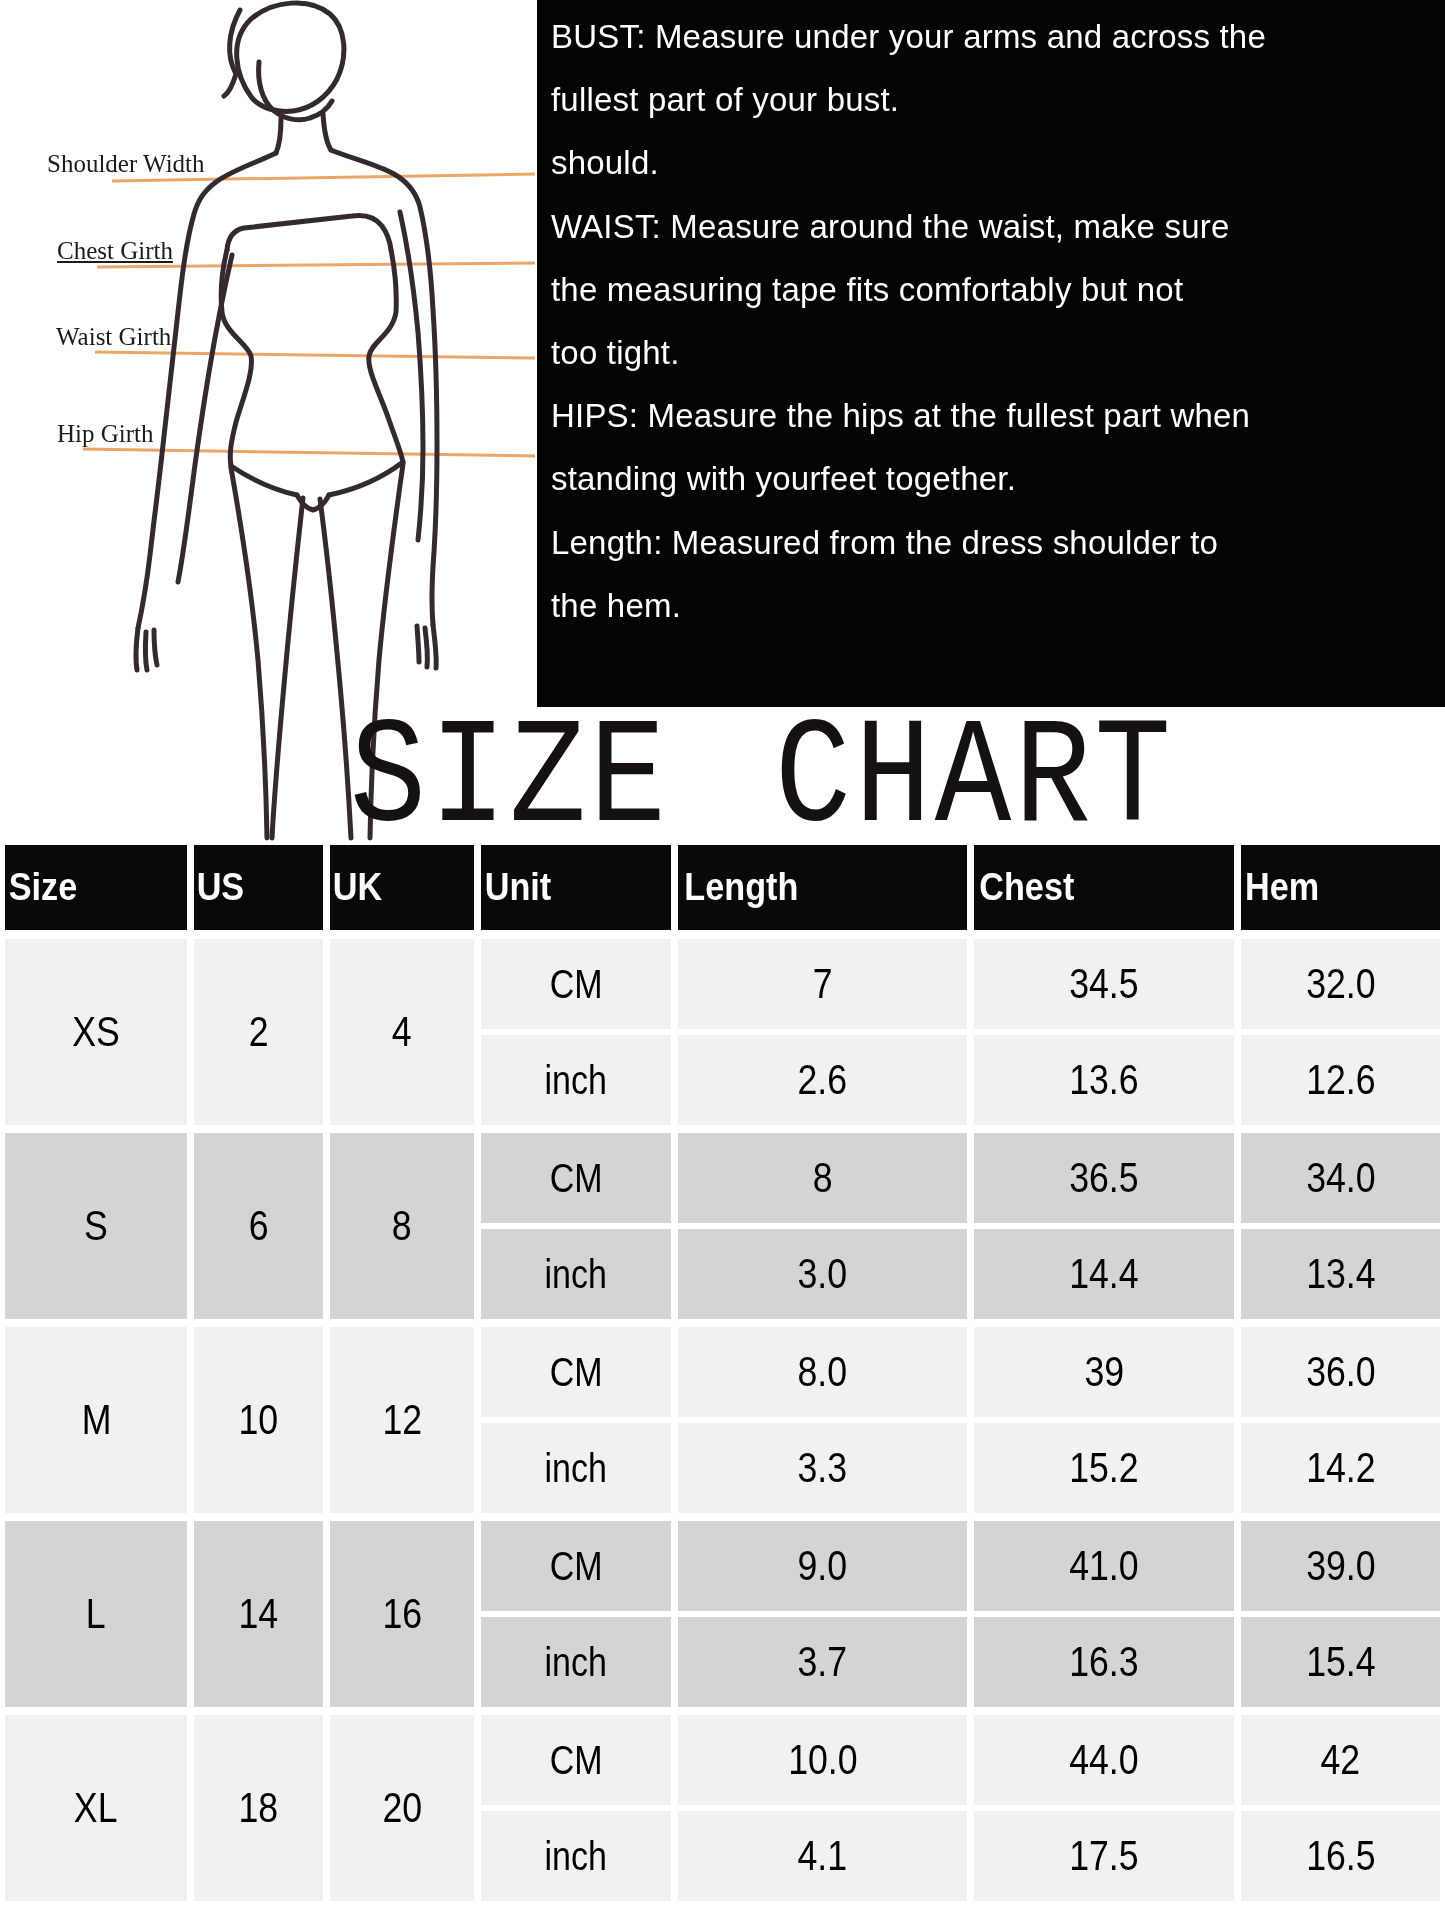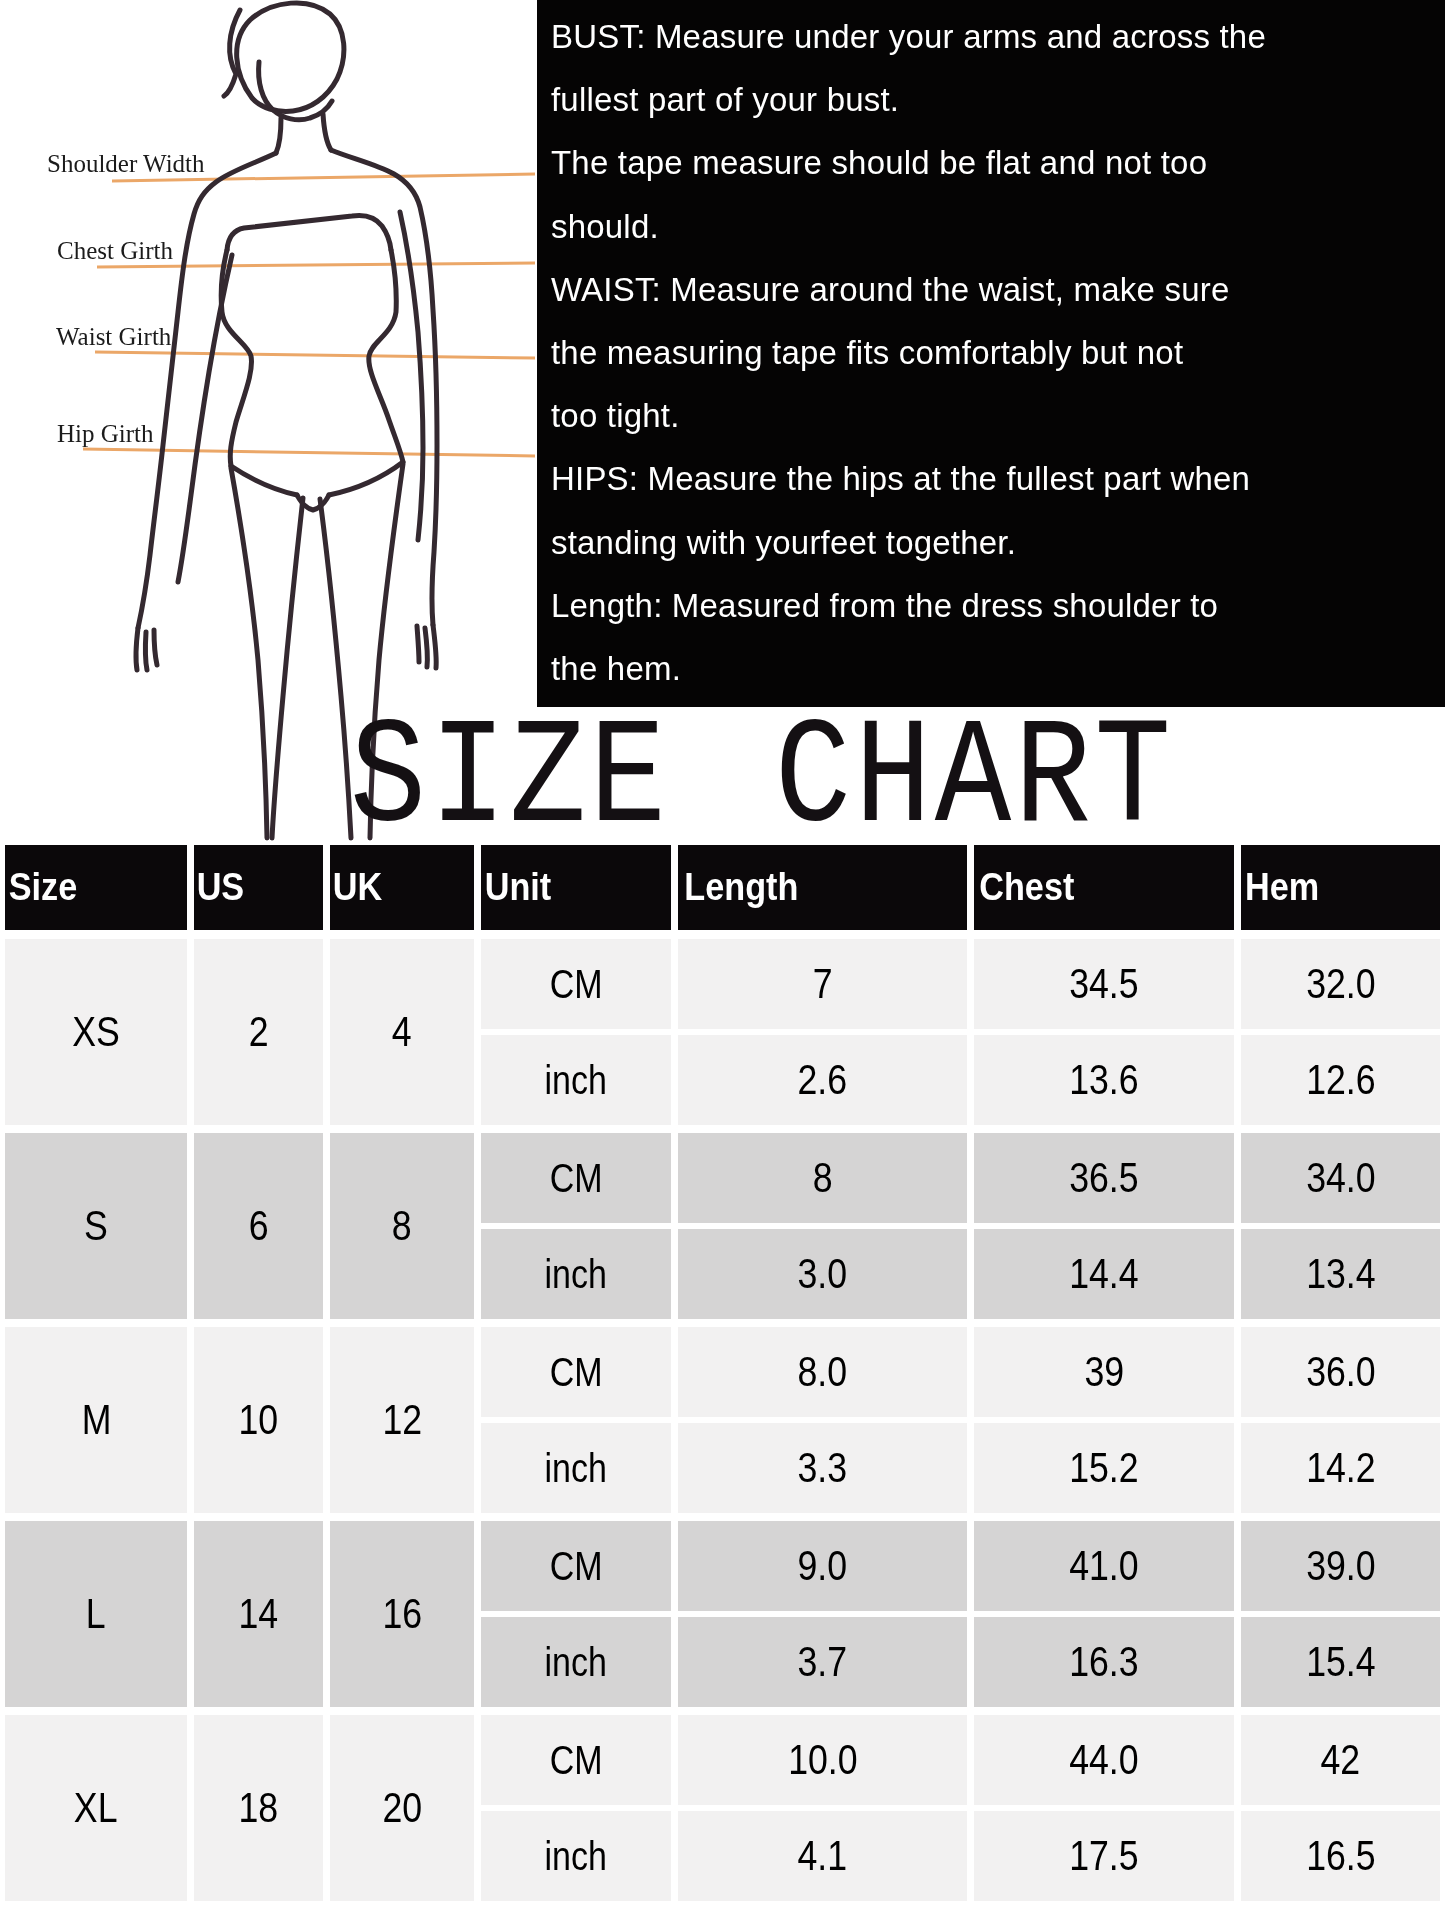--- a/index.html
+++ b/index.html
@@ -4,21 +4,21 @@
 <style>
   html,body{margin:0;padding:0;background:#ffffff;}
   .canvas{position:relative;width:1445px;height:1927px;background:#ffffff;overflow:hidden;
           font-family:"Liberation Sans",sans-serif;}
 
   
   .figure-svg{position:absolute;left:0;top:0;width:560px;height:845px;}
   .dlabel{position:absolute;font-family:"Liberation Serif",serif;font-size:25px;color:#1b1b1b;
           white-space:nowrap;}
   .lbl-shoulder{left:47px;top:150px;}
-  .lbl-chest{left:57px;top:237px;}
+  .lbl-chest{left:57px;top:237px;text-decoration:underline;}
   .lbl-waist{left:56px;top:323px;}
   .lbl-hip{left:57px;top:420px;font-family:Liberation Serif, serif;}
 
   
   .instructions{position:absolute;left:537px;top:0;width:908px;height:707px;background:#050404;
                 color:#ffffff;padding:5px 6px 0 14px;box-sizing:border-box;overflow:hidden;}
   .instr-line{font-size:33px;line-height:63.2px;white-space:nowrap;letter-spacing:.2px;}
 
   
   .title-wrap{position:absolute;left:0;top:714px;width:1445px;height:132px;display:flex;
@@ -89,21 +89,20 @@
   </svg>
 
   <div class="dlabel lbl-shoulder">Shoulder Width</div>
   <div class="dlabel lbl-chest">Chest Girth</div>
   <div class="dlabel lbl-waist">Waist Girth</div>
   <div class="dlabel lbl-hip">Hip Girth</div>
 
   <div class="instructions">
     <div class="instr-line">BUST: Measure under your arms and across the</div>
     <div class="instr-line">fullest part of your bust.</div>
-    <div class="instr-line">The tape measure should be flat and not too</div>
     <div class="instr-line">should.</div>
     <div class="instr-line">WAIST: Measure around the waist, make sure</div>
     <div class="instr-line">the measuring tape fits comfortably but not</div>
     <div class="instr-line">too tight.</div>
     <div class="instr-line">HIPS: Measure the hips at the fullest part when</div>
     <div class="instr-line">standing with yourfeet together.</div>
     <div class="instr-line">Length: Measured from the dress shoulder to</div>
     <div class="instr-line">the hem.</div>
   </div>
 

